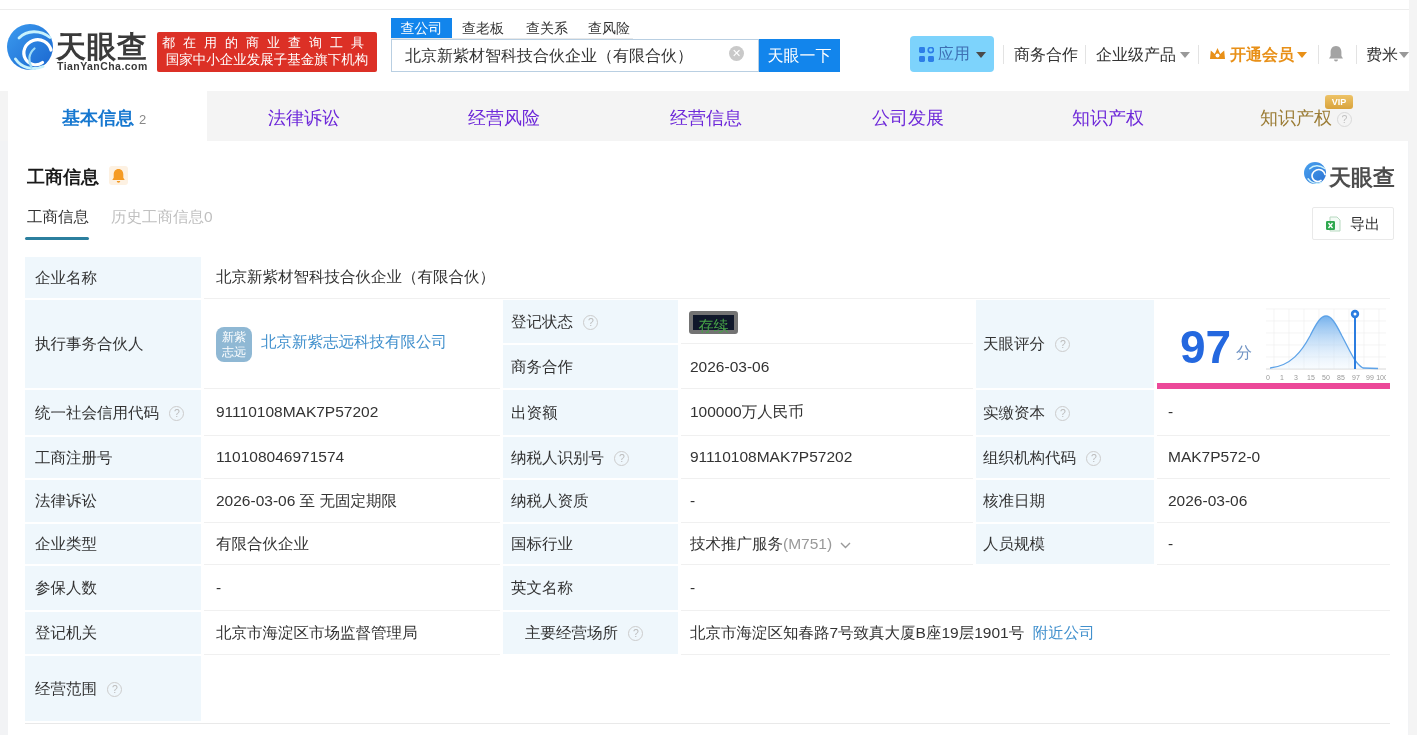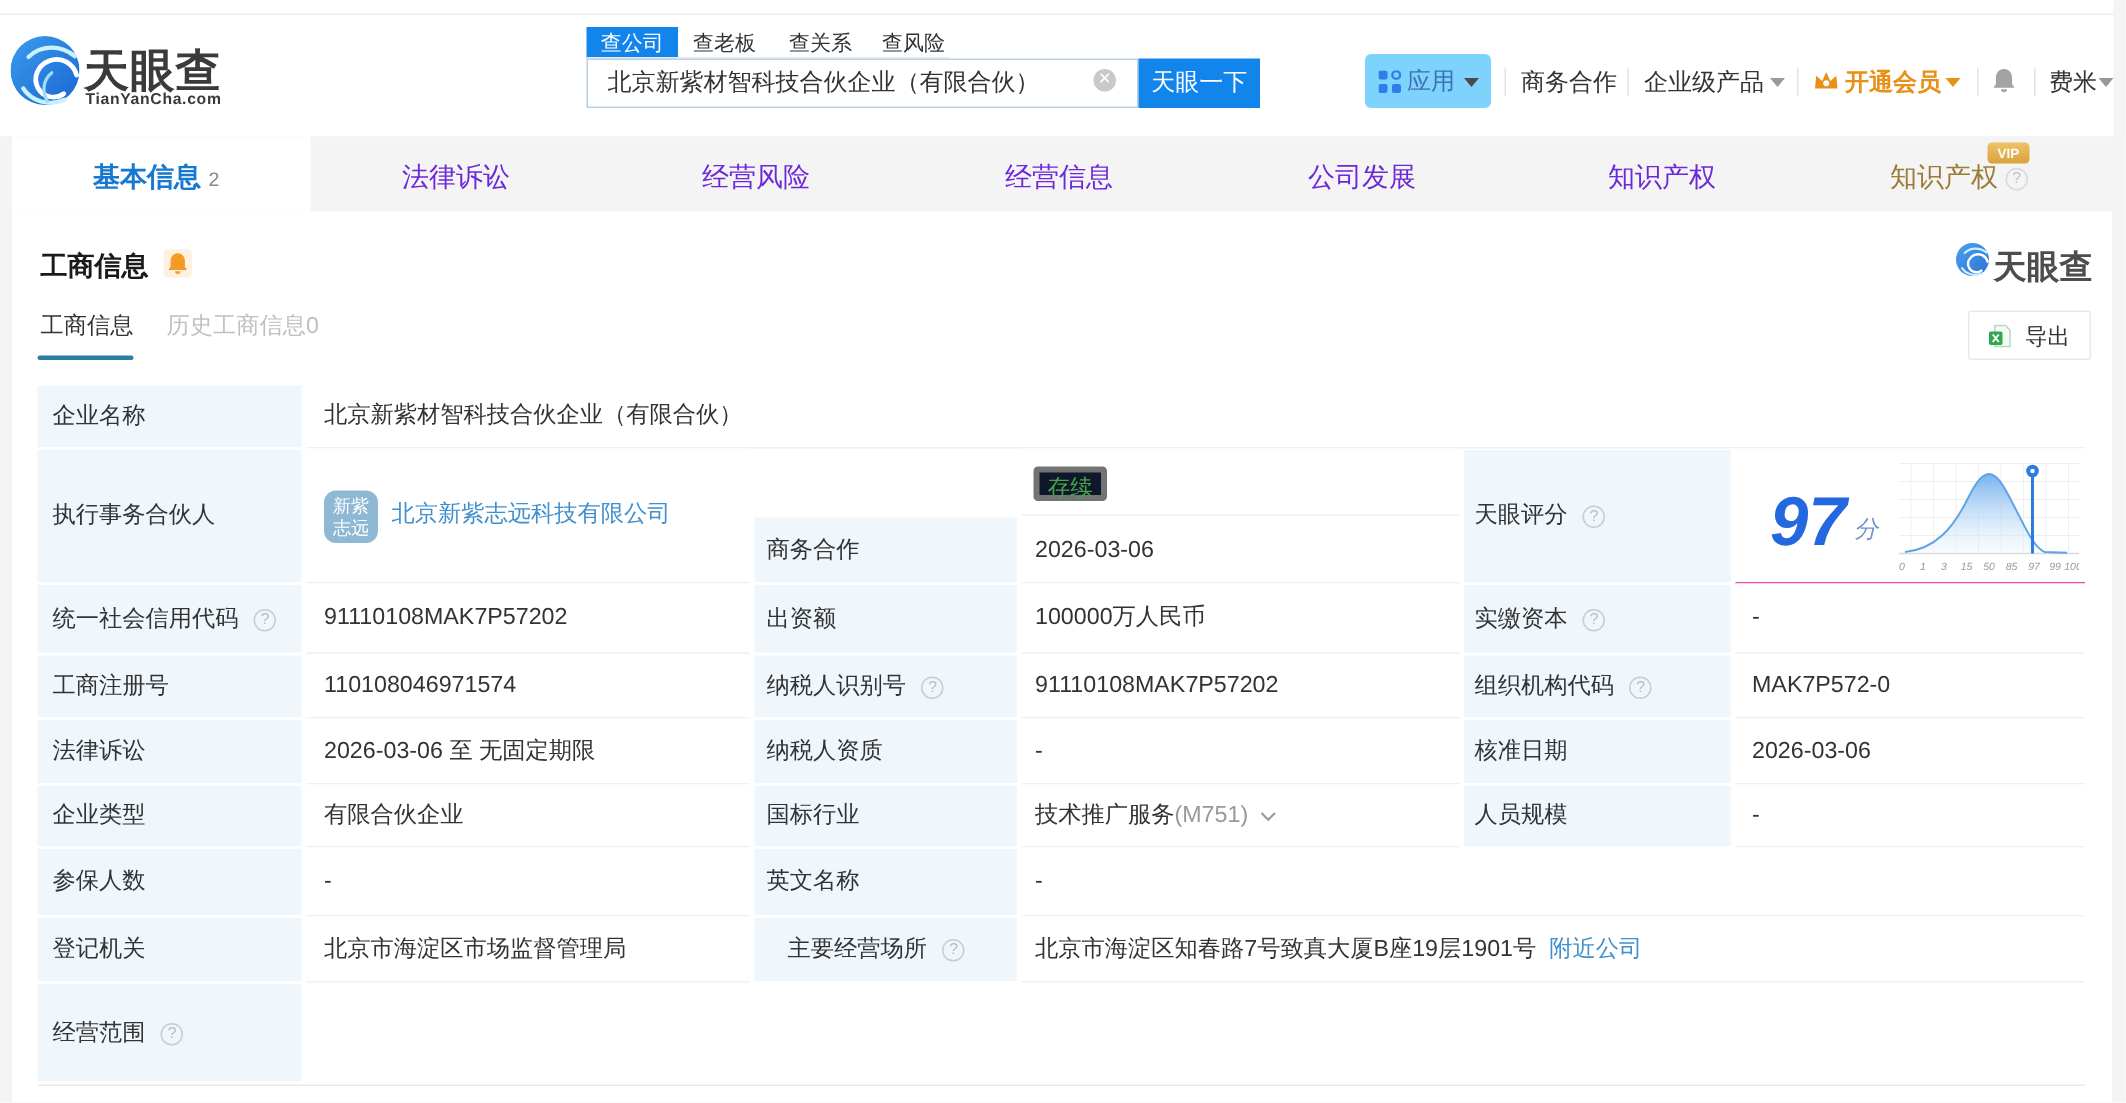--- a/index.html
+++ b/index.html
@@ -66,20 +66,24 @@
       </linearGradient>
     </defs>
     <circle cx="23" cy="23" r="23" fill="url(#lg1)"></circle>
     <path d="M12 14 C 20 6, 33 5.5, 43 13.5" fill="none" stroke="#c8f2fd" stroke-width="2.8" stroke-linecap="round"></path>
     <path d="M44 26 C 42 18.5, 34 13.5, 26 16.5 C 18 19.5, 14.5 28, 18.5 35 C 22 41, 30 42.5, 35.5 38.5" fill="none" stroke="#ffffff" stroke-width="3.2" stroke-linecap="round"></path>
     <path d="M8.5 35 C 14 43.5, 25.5 47, 36 42.5" fill="none" stroke="#c8f2fd" stroke-width="2.8" stroke-linecap="round"></path>
     <path d="M24.5 43.5 C 21 37, 21.5 29.5, 27.5 24.5" fill="none" stroke="#9fdcf7" stroke-width="2.2" stroke-linecap="round"></path>
   </svg>
   <div class="abs" style="left:56px;top:27px;font-size:30px;font-weight:bold;color:#3a3a3a;letter-spacing:0.5px;">天眼查</div>
   <div class="abs" style="left:57px;top:60px;font-size:10.5px;font-weight:bold;color:#3a3a3a;letter-spacing:0.45px;">TianYanCha.com</div>
+  <div id="redbox">
+    <div class="l1">都在用的商业查询工具</div>
+    <div class="l2">国家中小企业发展子基金旗下机构</div>
+  </div>
 
   <div id="stab-active" style="left:391px;top:18px;">查公司</div>
   <div class="stab abs" style="left:462px;top:20px;">查老板</div>
   <div class="stab abs" style="left:526px;top:20px;">查关系</div>
   <div class="stab abs" style="left:588px;top:20px;">查风险</div>
   <div id="stabline"></div>
   <div id="sinput">北京新紫材智科技合伙企业（有限合伙）</div>
   <div id="sclear">✕</div>
   <div id="sbtn">天眼一下</div>
 
@@ -158,27 +162,28 @@
   </div>
 
   <div class="lcell" style="left:17px;top:116px;width:176px;height:41px;line-height:41px;padding-left:10px;">企业名称</div>
   <div class="vcell" style="left:196px;top:115px;width:1186px;height:43px;line-height:42px;padding-left:12px;border-bottom:1px solid #f0f0f0;">北京新紫材智科技合伙企业（有限合伙）</div>
 
   <div class="lcell" style="left:17px;top:159px;width:176px;height:88px;line-height:88px;padding-left:10px;">执行事务合伙人</div>
   <div class="vcell" style="left:196px;top:158px;width:296px;height:90px;border-bottom:1px solid #f0f0f0;">
     <div class="abs" style="left:12px;top:28px;width:36px;height:35px;background:#8fb8d4;border-radius:8px;color:#fff;font-size:12px;text-align:center;line-height:15px;padding-top:3px;">新紫<br>志远</div>
     <div class="abs" style="left:57px;top:33px;"><span class="blue">北京新紫志远科技有限公司</span></div>
   </div>
+  <div class="lcell" style="left:495px;top:159px;width:175px;height:43px;line-height:43px;padding-left:8px;">登记状态 <span class="qm">?</span></div>
   <div class="vcell" style="left:673px;top:158px;width:292px;height:45px;border-bottom:1px solid #f0f0f0;">
     <div class="abs" style="left:8px;top:12px;width:49px;height:23px;border:4px solid #737373;background:#0f172a;border-radius:3px;color:#47a447;font-size:15px;text-align:center;line-height:21px;">存续</div>
   </div>
   <div class="lcell" style="left:495px;top:204px;width:175px;height:43px;line-height:43px;padding-left:8px;">商务合作</div>
   <div class="vcell" style="left:673px;top:203px;width:292px;height:45px;line-height:45px;padding-left:9px;border-bottom:1px solid #f0f0f0;">2026-03-06</div>
   <div class="lcell" style="left:968px;top:159px;width:178px;height:88px;line-height:88px;padding-left:7px;">天眼评分 <span class="qm">?</span></div>
-  <div class="vcell" style="left:1149px;top:158px;width:233px;height:90px;border-bottom:1px solid #ec4899;font-style:italic;">
+  <div class="vcell" style="left:1149px;top:158px;width:233px;height:90px;border-bottom:6px solid #ec4899;">
     <div class="abs" style="left:23px;top:21px;font-size:46px;font-weight:bold;color:#2468df;">97</div>
     <div class="abs" style="left:79px;top:44px;font-size:16px;color:#7295c5;">分</div>
     <svg class="abs" style="left:109px;top:8px" width="120" height="76" viewBox="0 0 120 76">
       <defs>
         <linearGradient id="cg" x1="0" y1="0" x2="0" y2="1">
           <stop offset="0" stop-color="#6faeec" stop-opacity="0.95"></stop>
           <stop offset="1" stop-color="#eaf4fd" stop-opacity="0.3"></stop>
         </linearGradient>
       </defs>
       <g stroke="#ededed" stroke-width="0.6">

